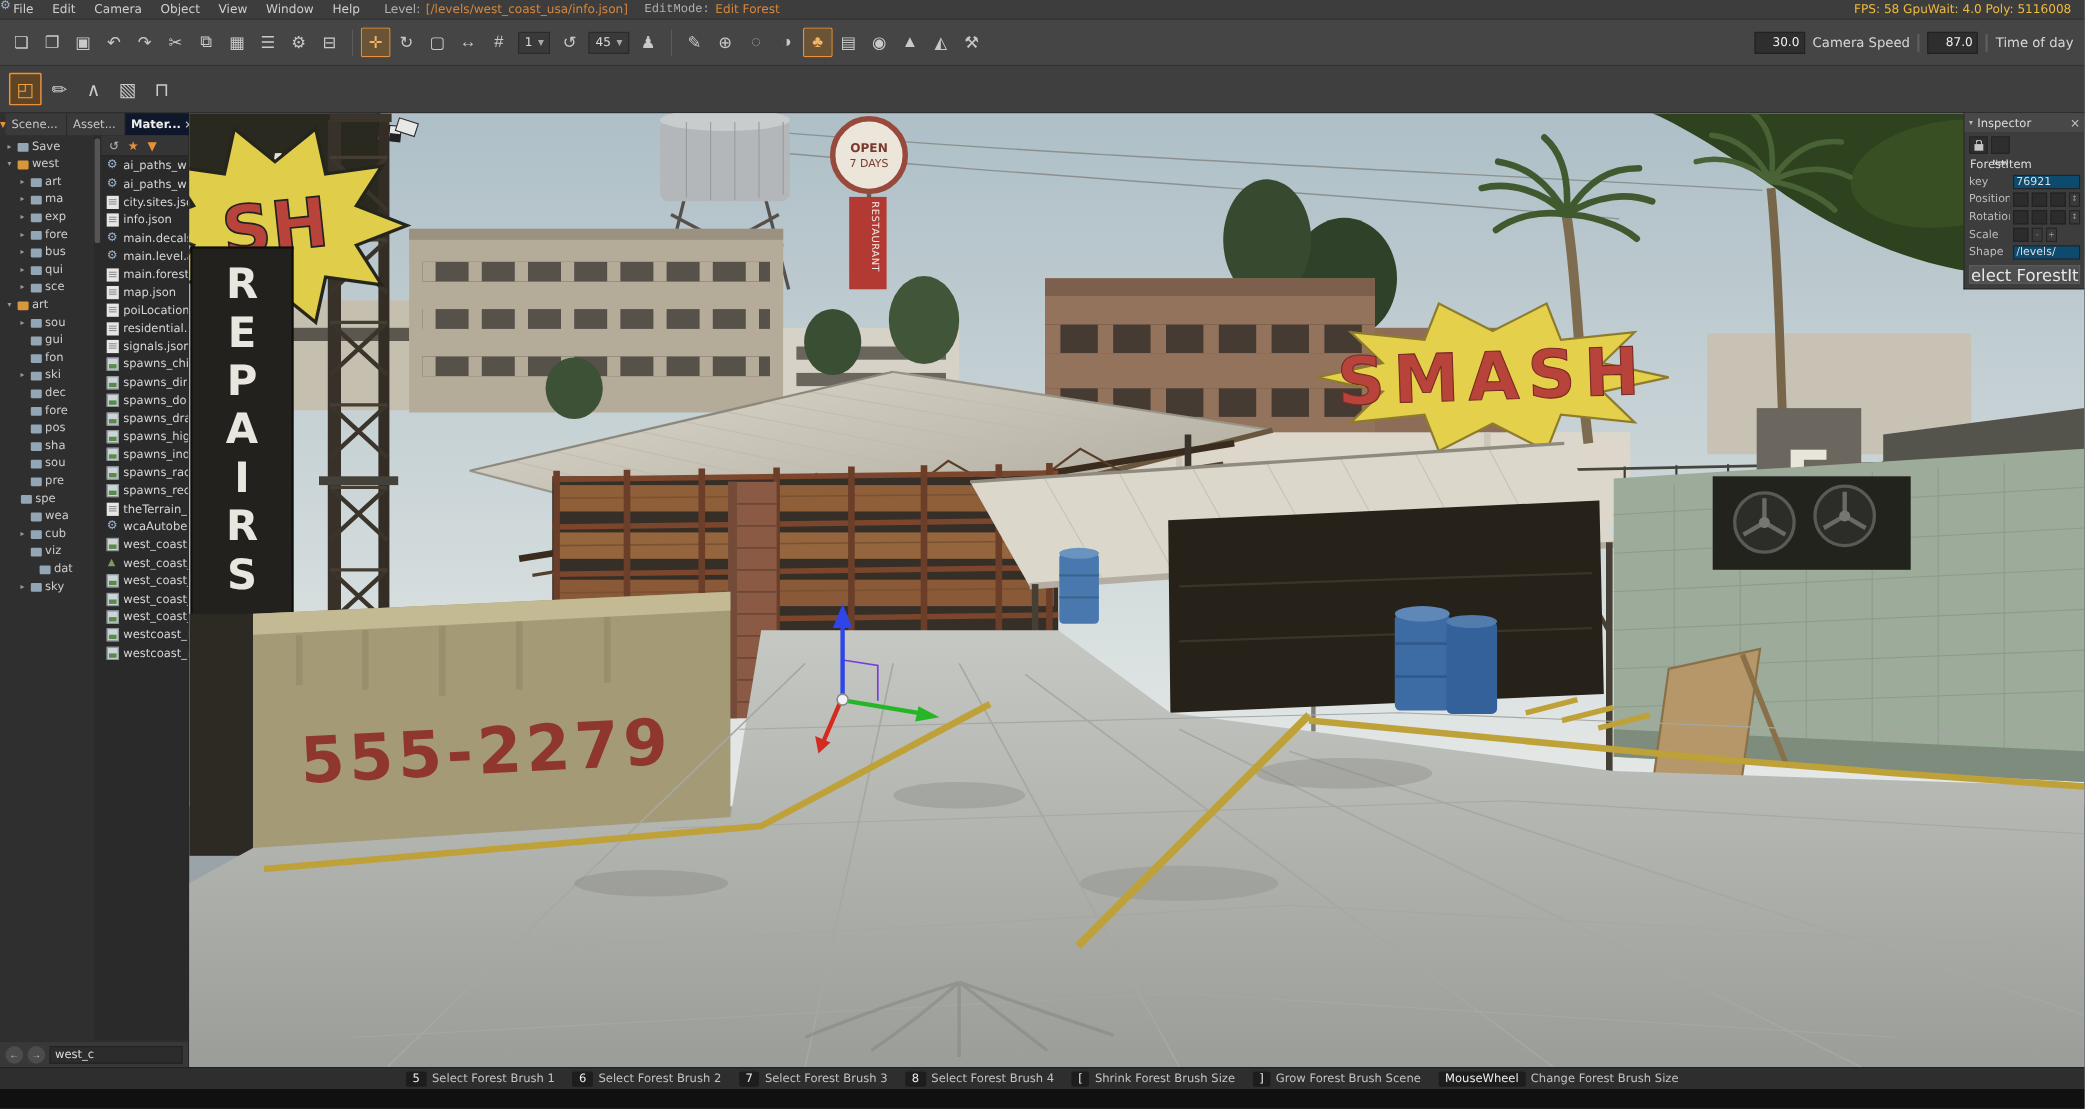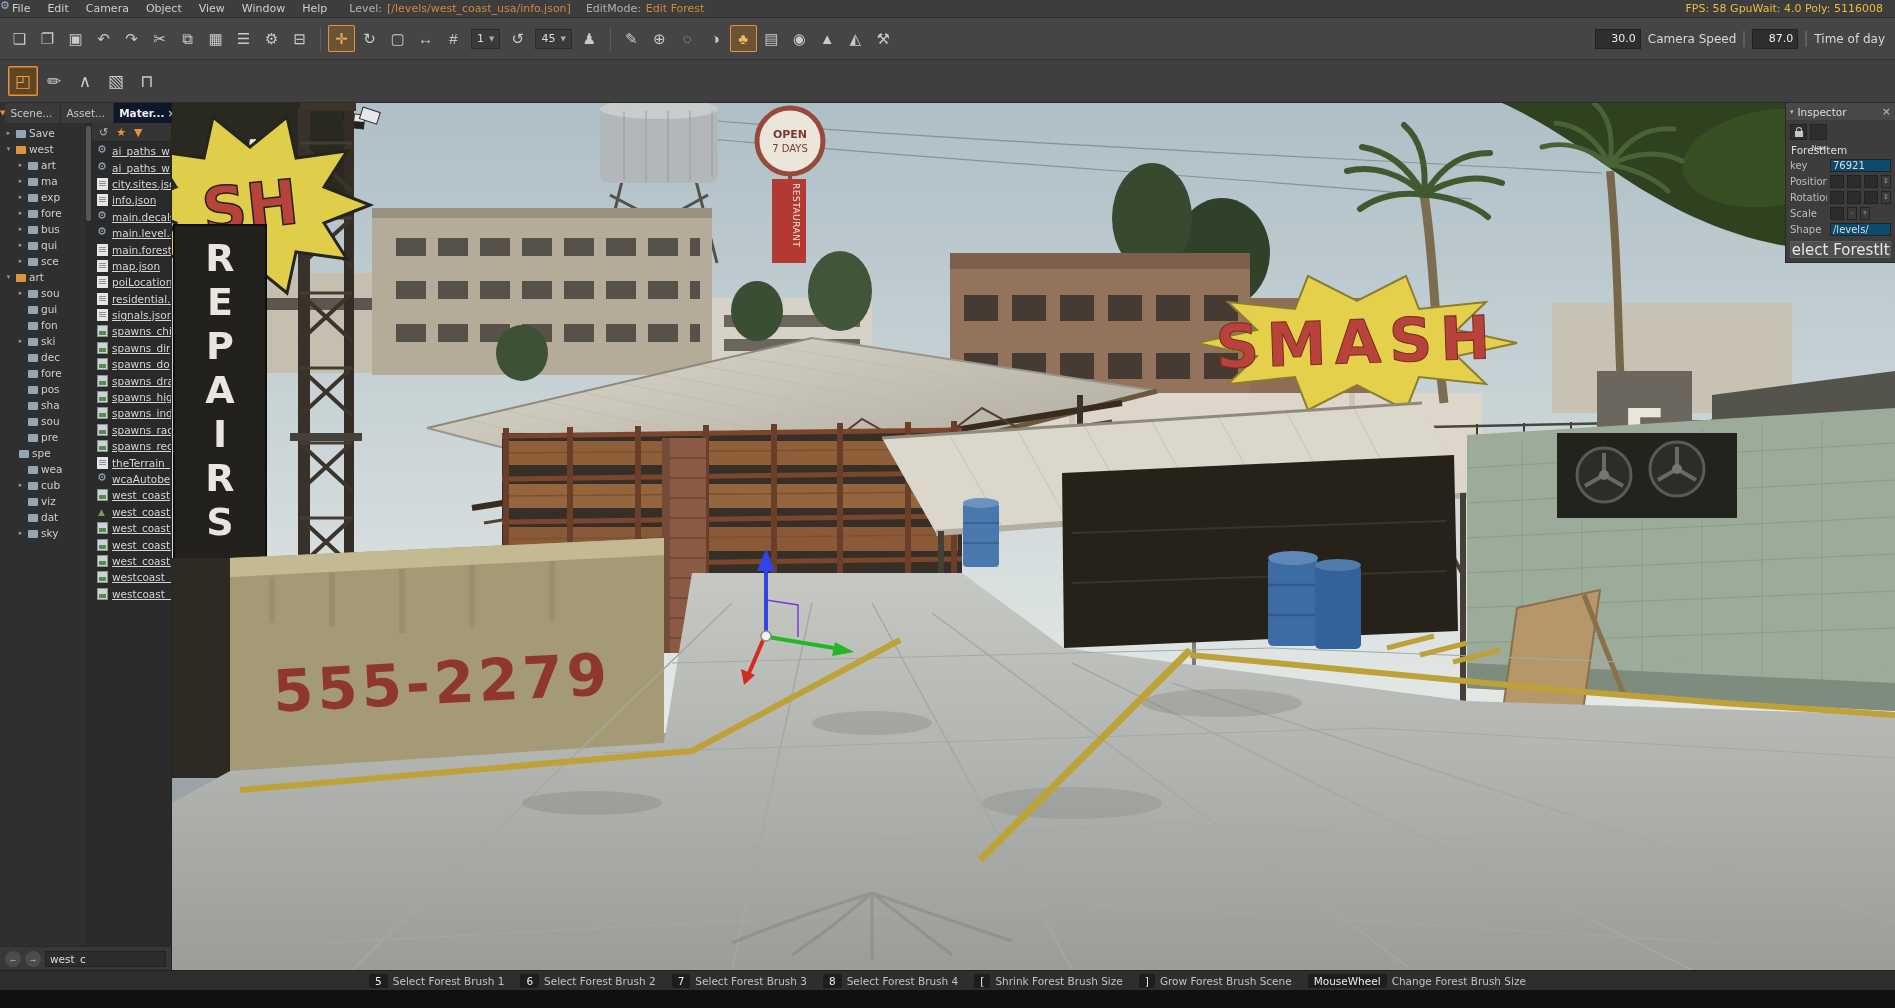--- a/index.html
+++ b/index.html
@@ -6,21 +6,21 @@
   html,body { width:1895px; height:1008px; overflow:hidden; }
   body { background:#2b2b2b; font-family:"DejaVu Sans","Liberation Sans",sans-serif; -webkit-font-smoothing:antialiased; }
   #app { width:100%; height:100%; display:flex; flex-direction:column; }
 
   
   .menubar { height:18px; background:#3d3d3d; border-bottom:1px solid #2e2e2e; display:flex; align-items:center; font-size:11px; color:#cfcfcf; padding:0 4px; }
   .mi { padding:1px 8px; cursor:default; }
   .level-area { margin-left:14px; display:flex; gap:5px; align-items:center; }
   .lv-label { color:#b0b0b0; }
   .lv-path, .em-value { color:#d6863c; }
-  .em-label { color:#b0b0b0; margin-left:10px; }
+  .em-label { color:#b0b0b0; margin-left:10px;font-family:Liberation Mono, monospace; }
   .stats { margin-left:auto; color:#edbb3f; padding-right:8px; }
 
   
   .tb1 { height:42px; background:#454545; border-bottom:1px solid #333; display:flex; align-items:center; padding:0 6px; gap:1px; }
   .tb-group { display:flex; align-items:center; gap:1px; }
   .tbtn { width:27px; height:27px; display:flex; align-items:center; justify-content:center; color:#c9c9c9; font-size:15px; border-radius:2px; background:transparent; border:none; cursor:default; }
   .tbtn .glyph { pointer-events:none; }
   .tbtn.active { background:#6b5435; box-shadow:inset 0 0 0 1px #e8913a; color:#f3b464; }
   .tbtn.active-orange { background:#5d4526; box-shadow:inset 0 0 0 1.5px #e8913a; color:#f0a243; }
   .sep { width:1px; height:24px; background:#5a5a5a; margin:0 6px; }
@@ -47,21 +47,21 @@
   .trow { height:16px; display:flex; align-items:center; gap:3px; font-size:10.5px; color:#cfcfcf; white-space:nowrap; }
   .exp { width:9px; text-align:center; color:#999; font-size:7px; flex:0 0 auto; }
   .tlabel { overflow:hidden; }
   .vscroll { width:7px; background:#2a2a2a; position:relative; }
   .vscroll .thumb { position:absolute; top:3px; left:1px; width:5px; height:95px; background:#555; border-radius:2px; }
   .files-col { flex:1; min-width:0; background:#2a2a2a; display:flex; flex-direction:column; }
   .ptools { height:19px; display:flex; align-items:center; gap:8px; padding:0 7px; background:#353535; border-bottom:1px solid #262626; }
   .pt { font-size:11px; color:#b5b5b5; }
   .pt.orange { color:#e8913a; }
   .files { flex:1; overflow:hidden; padding-top:1px; }
-  .frow { height:16.4px; display:flex; align-items:center; gap:4px; padding-left:5px; font-size:10.5px; color:#d6d6d6; white-space:nowrap;text-decoration:underline; }
+  .frow { height:16.4px; display:flex; align-items:center; gap:4px; padding-left:5px; font-size:10.5px; color:#d6d6d6; white-space:nowrap; }
   .flabel { overflow:hidden; }
   .fi { width:11px; height:12px; flex:0 0 auto; position:relative; display:inline-block; }
   .fi-doc { background:#e6e6e6; }
   .fi-doc::after { content:""; position:absolute; left:2px; top:3px; right:2px; height:1px; background:#909090; box-shadow:0 2px 0 #909090, 0 4px 0 #909090; }
   .fi-img { background:#cdd4d8; border:1px solid #8a9298; }
   .fi-img::after { content:""; position:absolute; left:1px; bottom:1px; width:7px; height:4px; background:#5a8a4a; }
   .fi-gear::before { content:"⚙"; color:#9ab0c8; font-size:11px; line-height:12px; position:absolute; left:0; top:-1px; }
   .fi-terrain::before { content:"▲"; color:#7a9a5a; font-size:9px; line-height:12px; position:absolute; left:1px; }
   .fi-folder, .fi-folder-open { width:10px; height:8px; border-radius:1px; margin-top:1px; }
   .fi-folder { background:#93a6b5; }
@@ -393,21 +393,21 @@
             <div class="trow" style="padding-left: 16px;">
               <span class="exp">▸</span>
               <span class="fi fi-folder"></span>
               <span class="tlabel">cub</span>
             </div>
             <div class="trow" style="padding-left: 16px;">
               <span class="exp"></span>
               <span class="fi fi-folder"></span>
               <span class="tlabel">viz</span>
             </div>
-            <div class="trow" style="padding-left: 16px;">
+            <div class="trow" style=" margin-left: 24px;">
               <span class="exp"></span>
               <span class="fi fi-folder"></span>
               <span class="tlabel">dat</span>
             </div>
             <div class="trow" style="padding-left: 16px;">
               <span class="exp">▸</span>
               <span class="fi fi-folder"></span>
               <span class="tlabel">sky</span>
             </div>
         </div>

